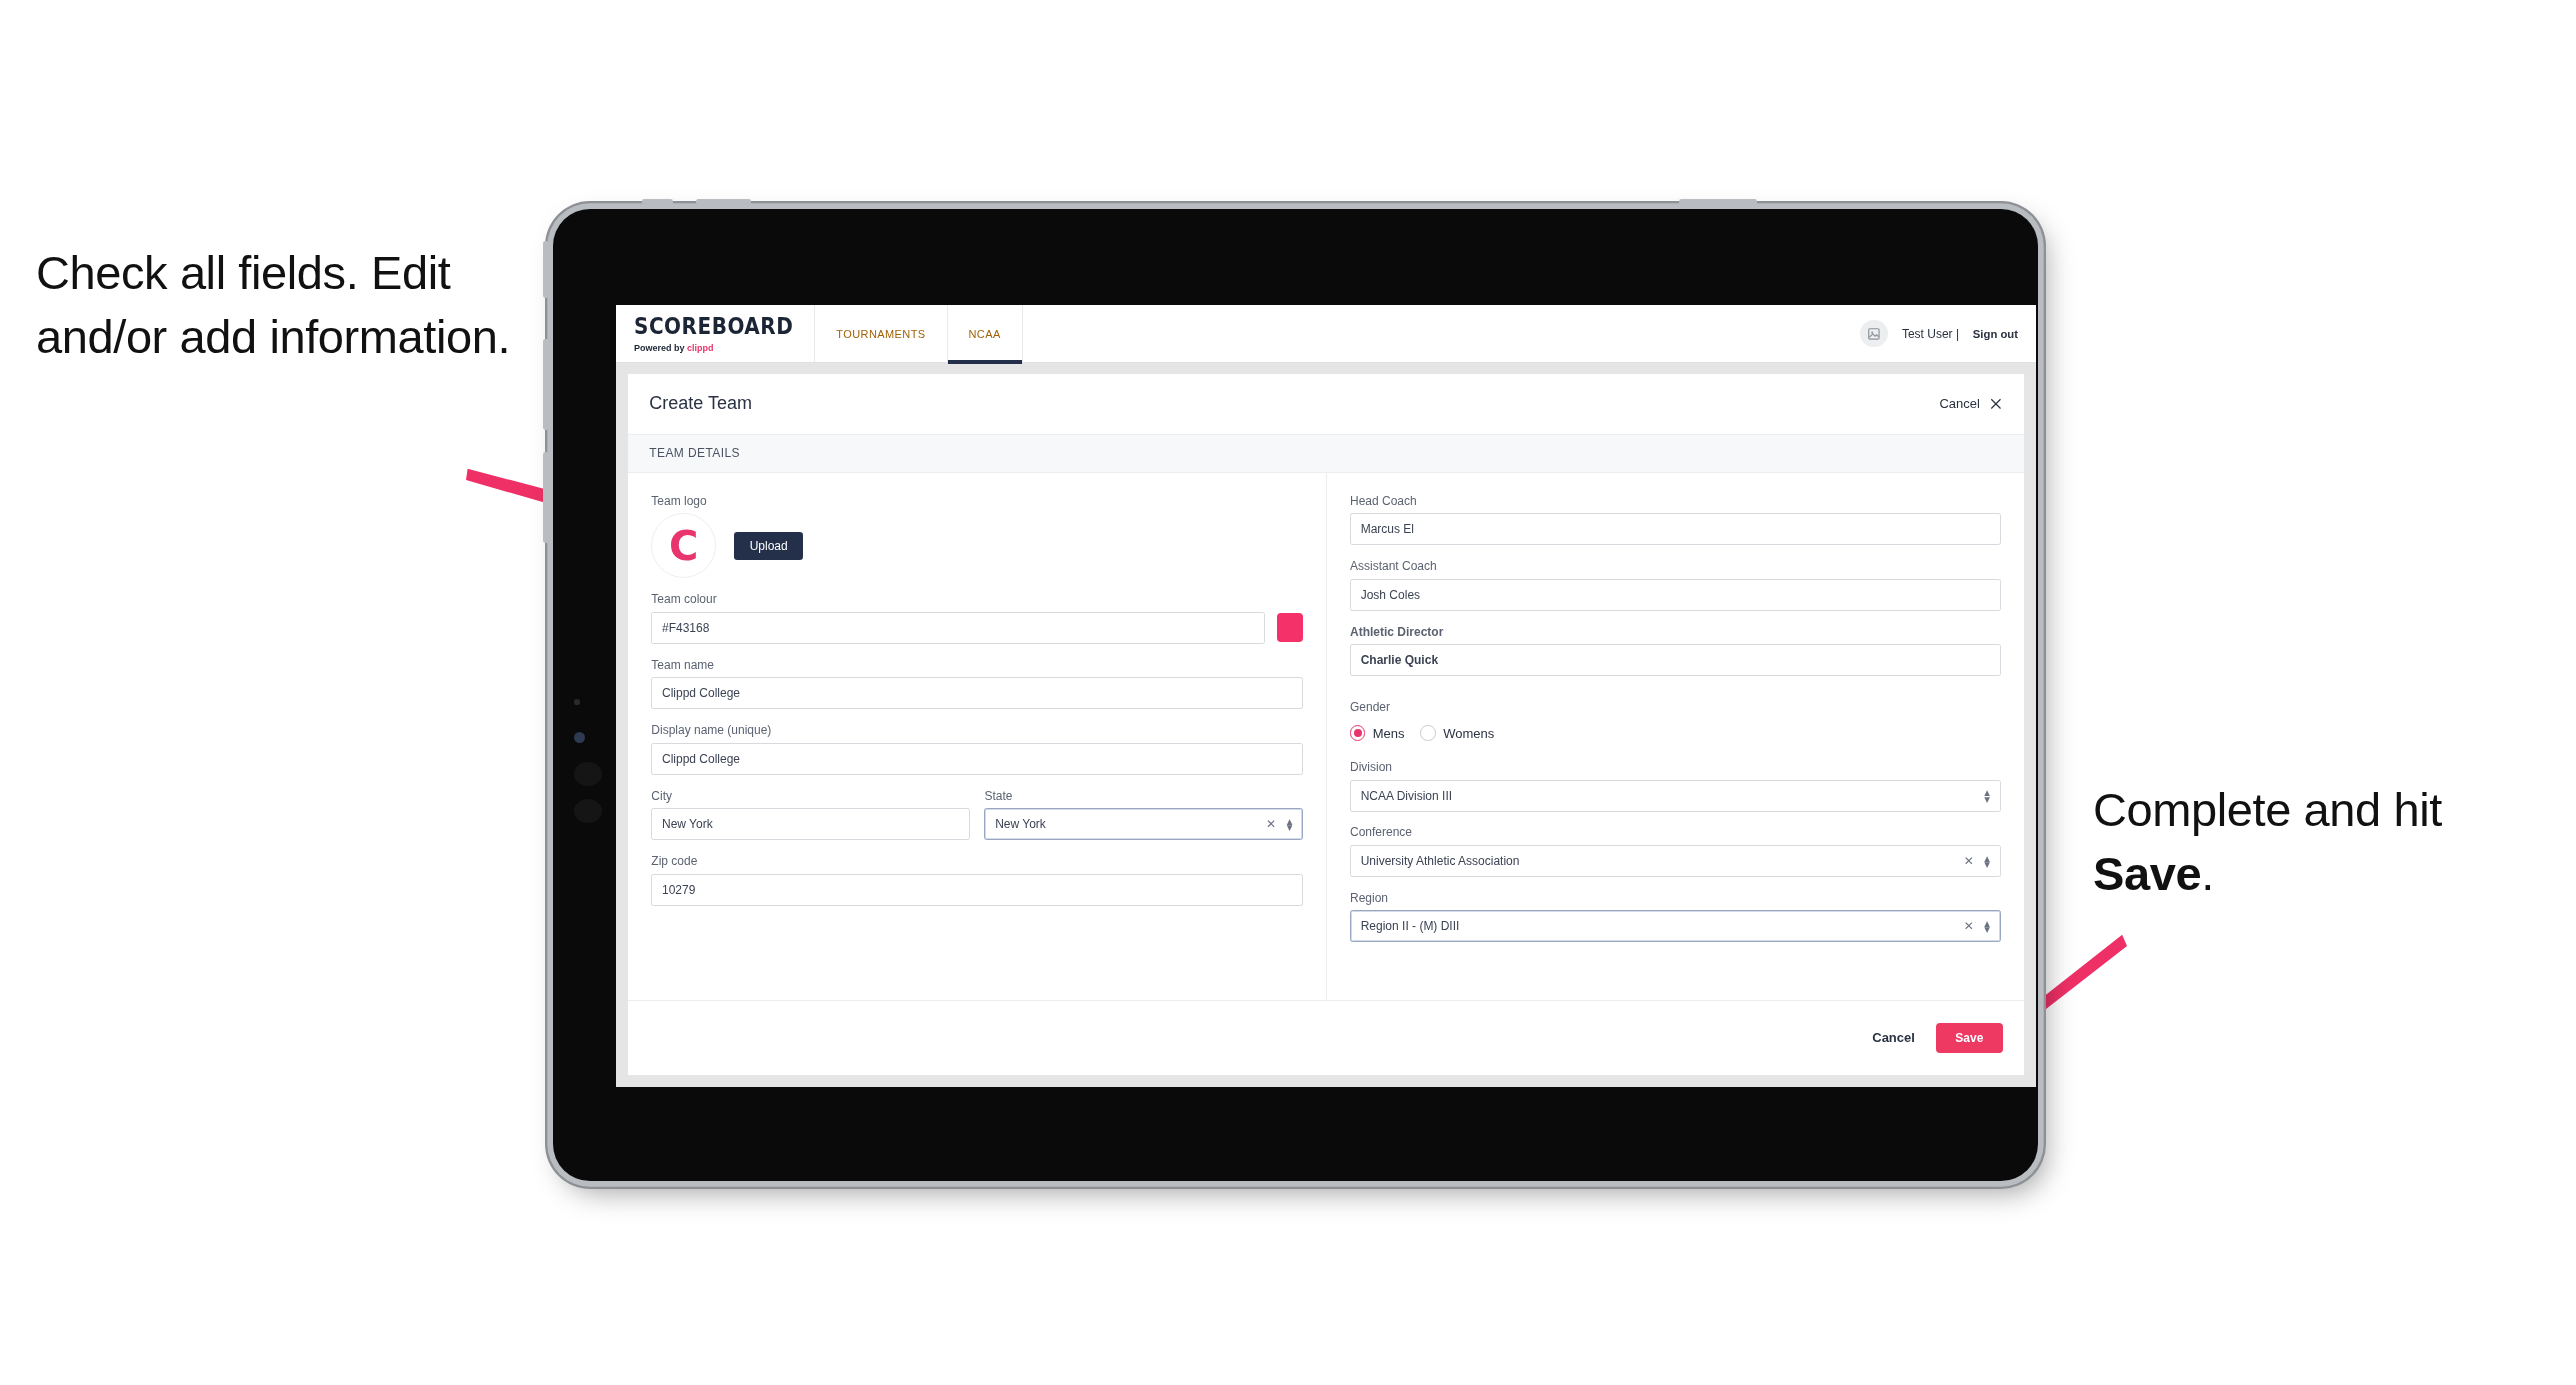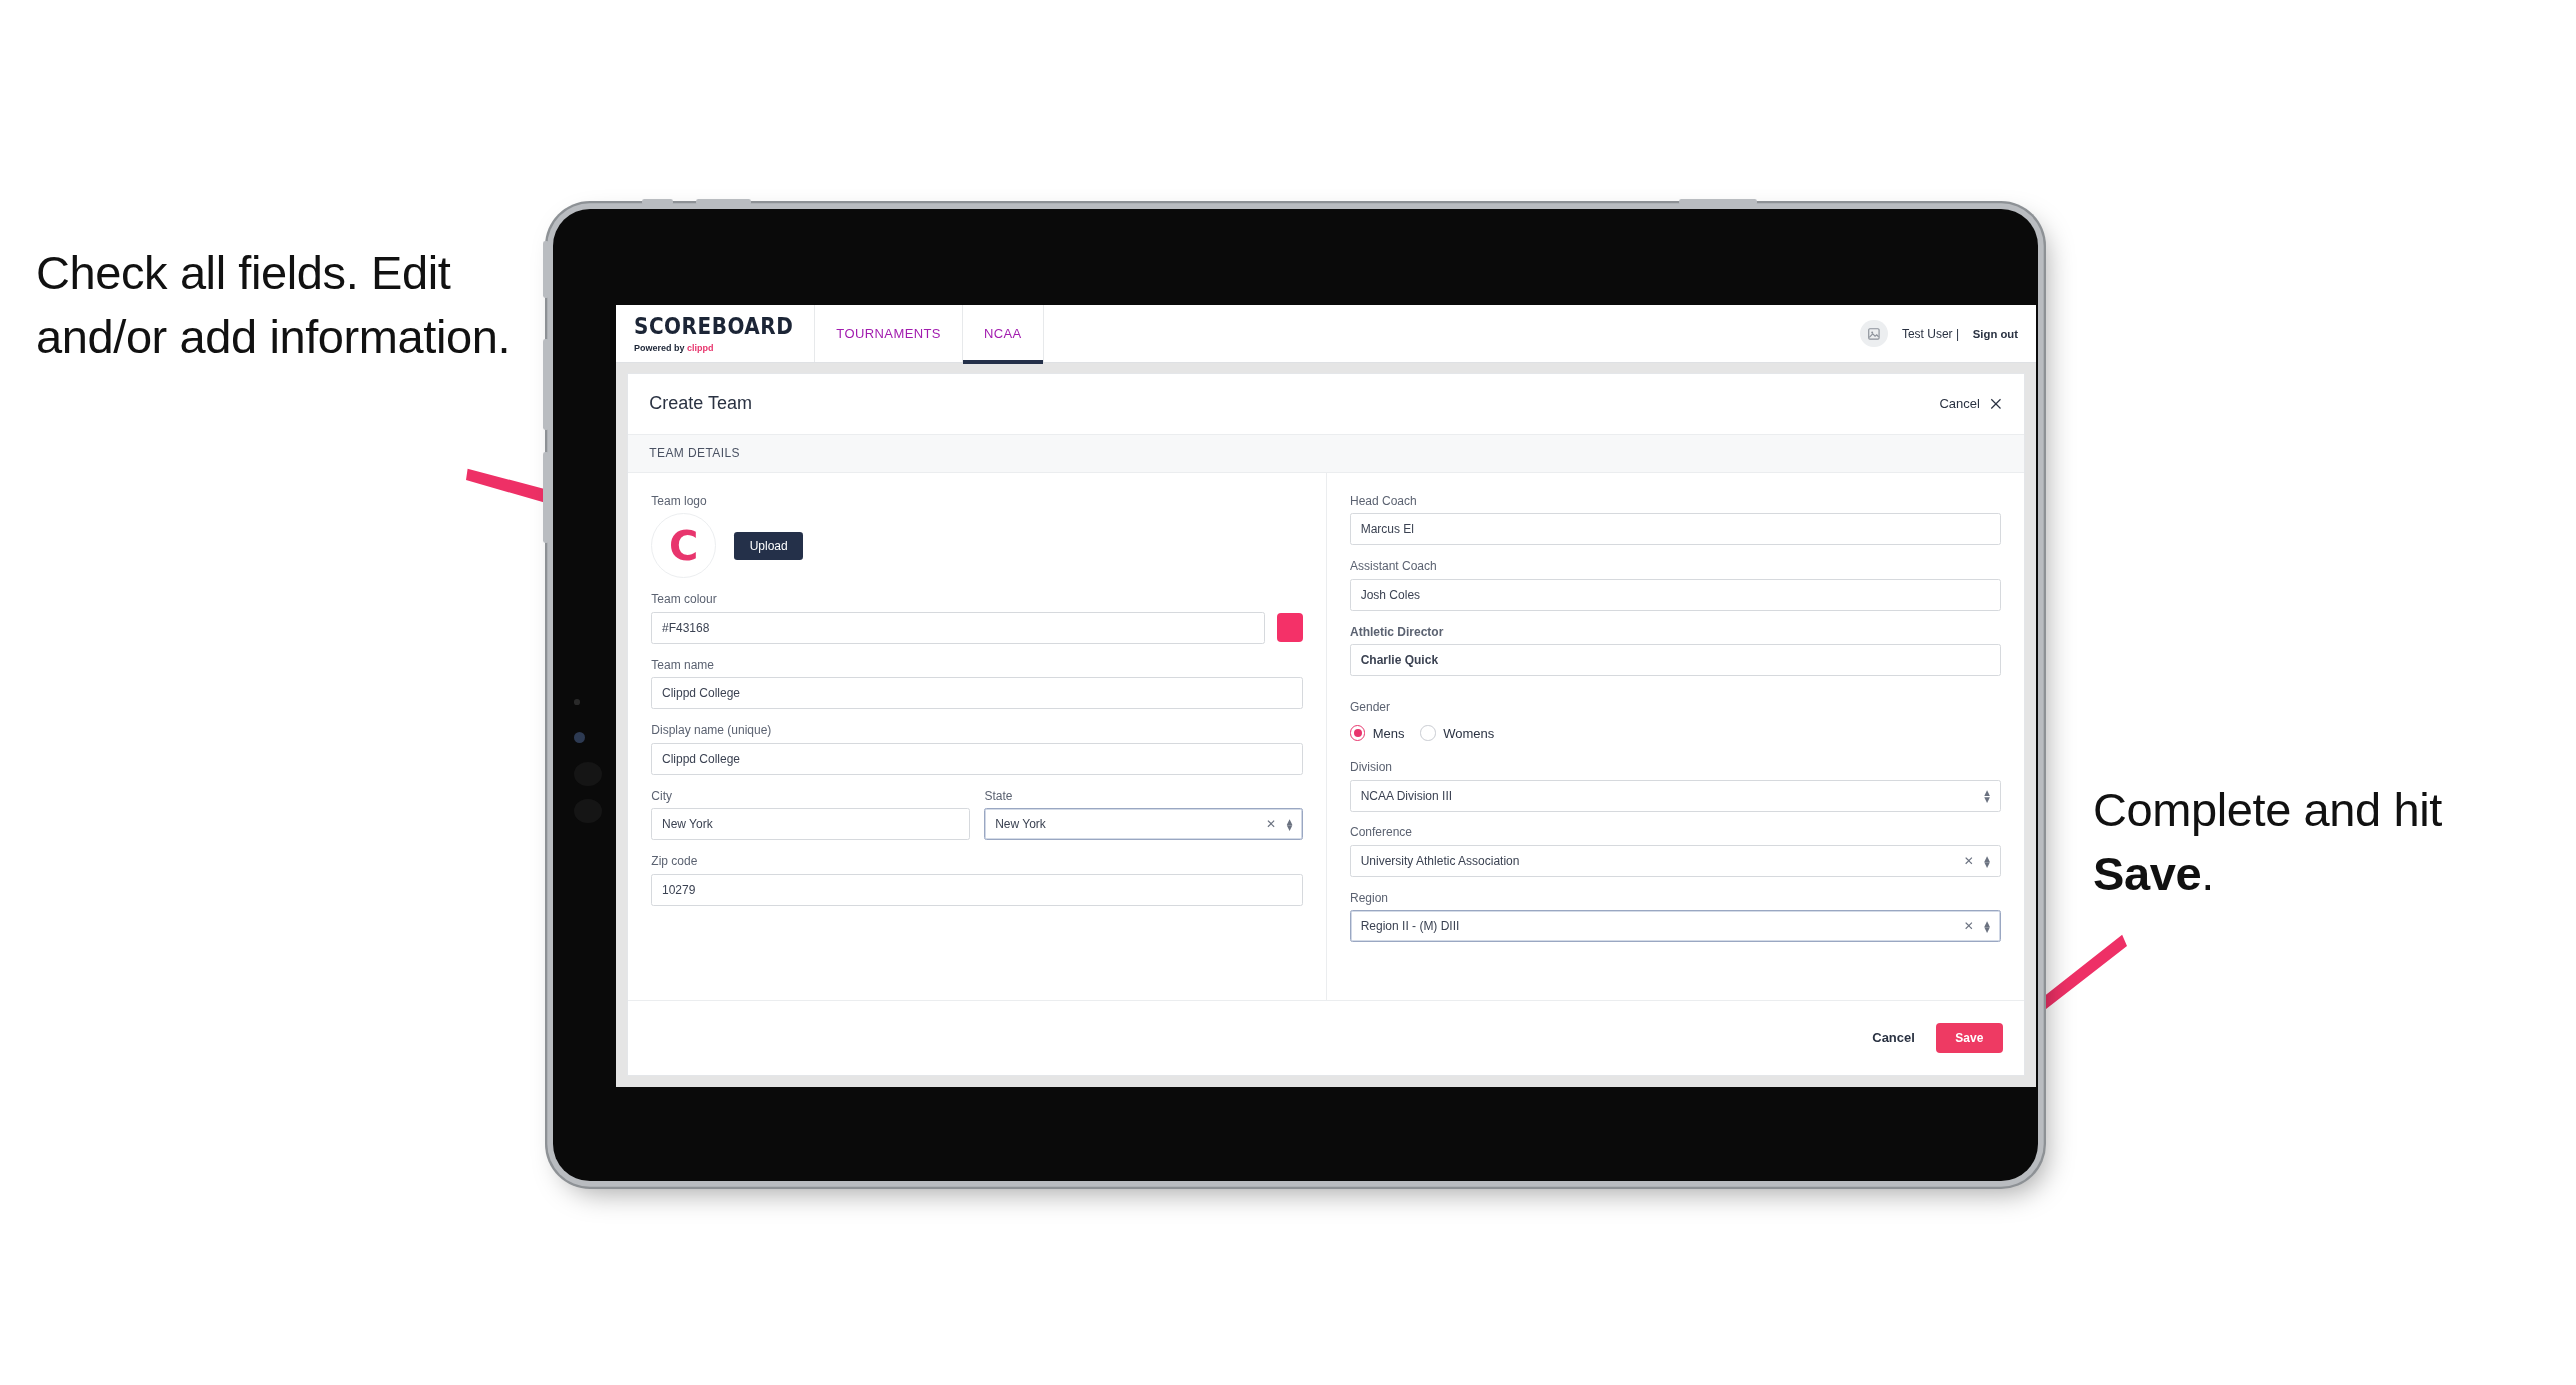--- a/index.html
+++ b/index.html
@@ -86,22 +86,22 @@
     font-family: "DejaVu Sans", sans-serif;
     transform: scaleY(1.12);
     transform-origin: left center;
   }
   .logo-sub { margin-top: 4.9px; font-size: 9px; color: #1c2536; font-weight: 700; }
   .logo-sub .brand { color: #e8356d; }
 
   .nav-tab {
     display: flex; align-items: center;
     padding: 0 21px;
-    font-size: 13px; letter-spacing: 0.4px;
-    color: #a21caf;
+    font-size: 11px; letter-spacing: 0.4px;
+    color: #a16207;
     border-right: 0.8px solid #e7e9eb;
     position: relative;
     cursor: pointer;
   }
   .nav-tab.active::after {
     content: ""; position: absolute;
     left: 0; right: 0; bottom: -1.6px; height: 4px;
     background: #243049;
   }
   .nav-spacer { flex: 1; }

